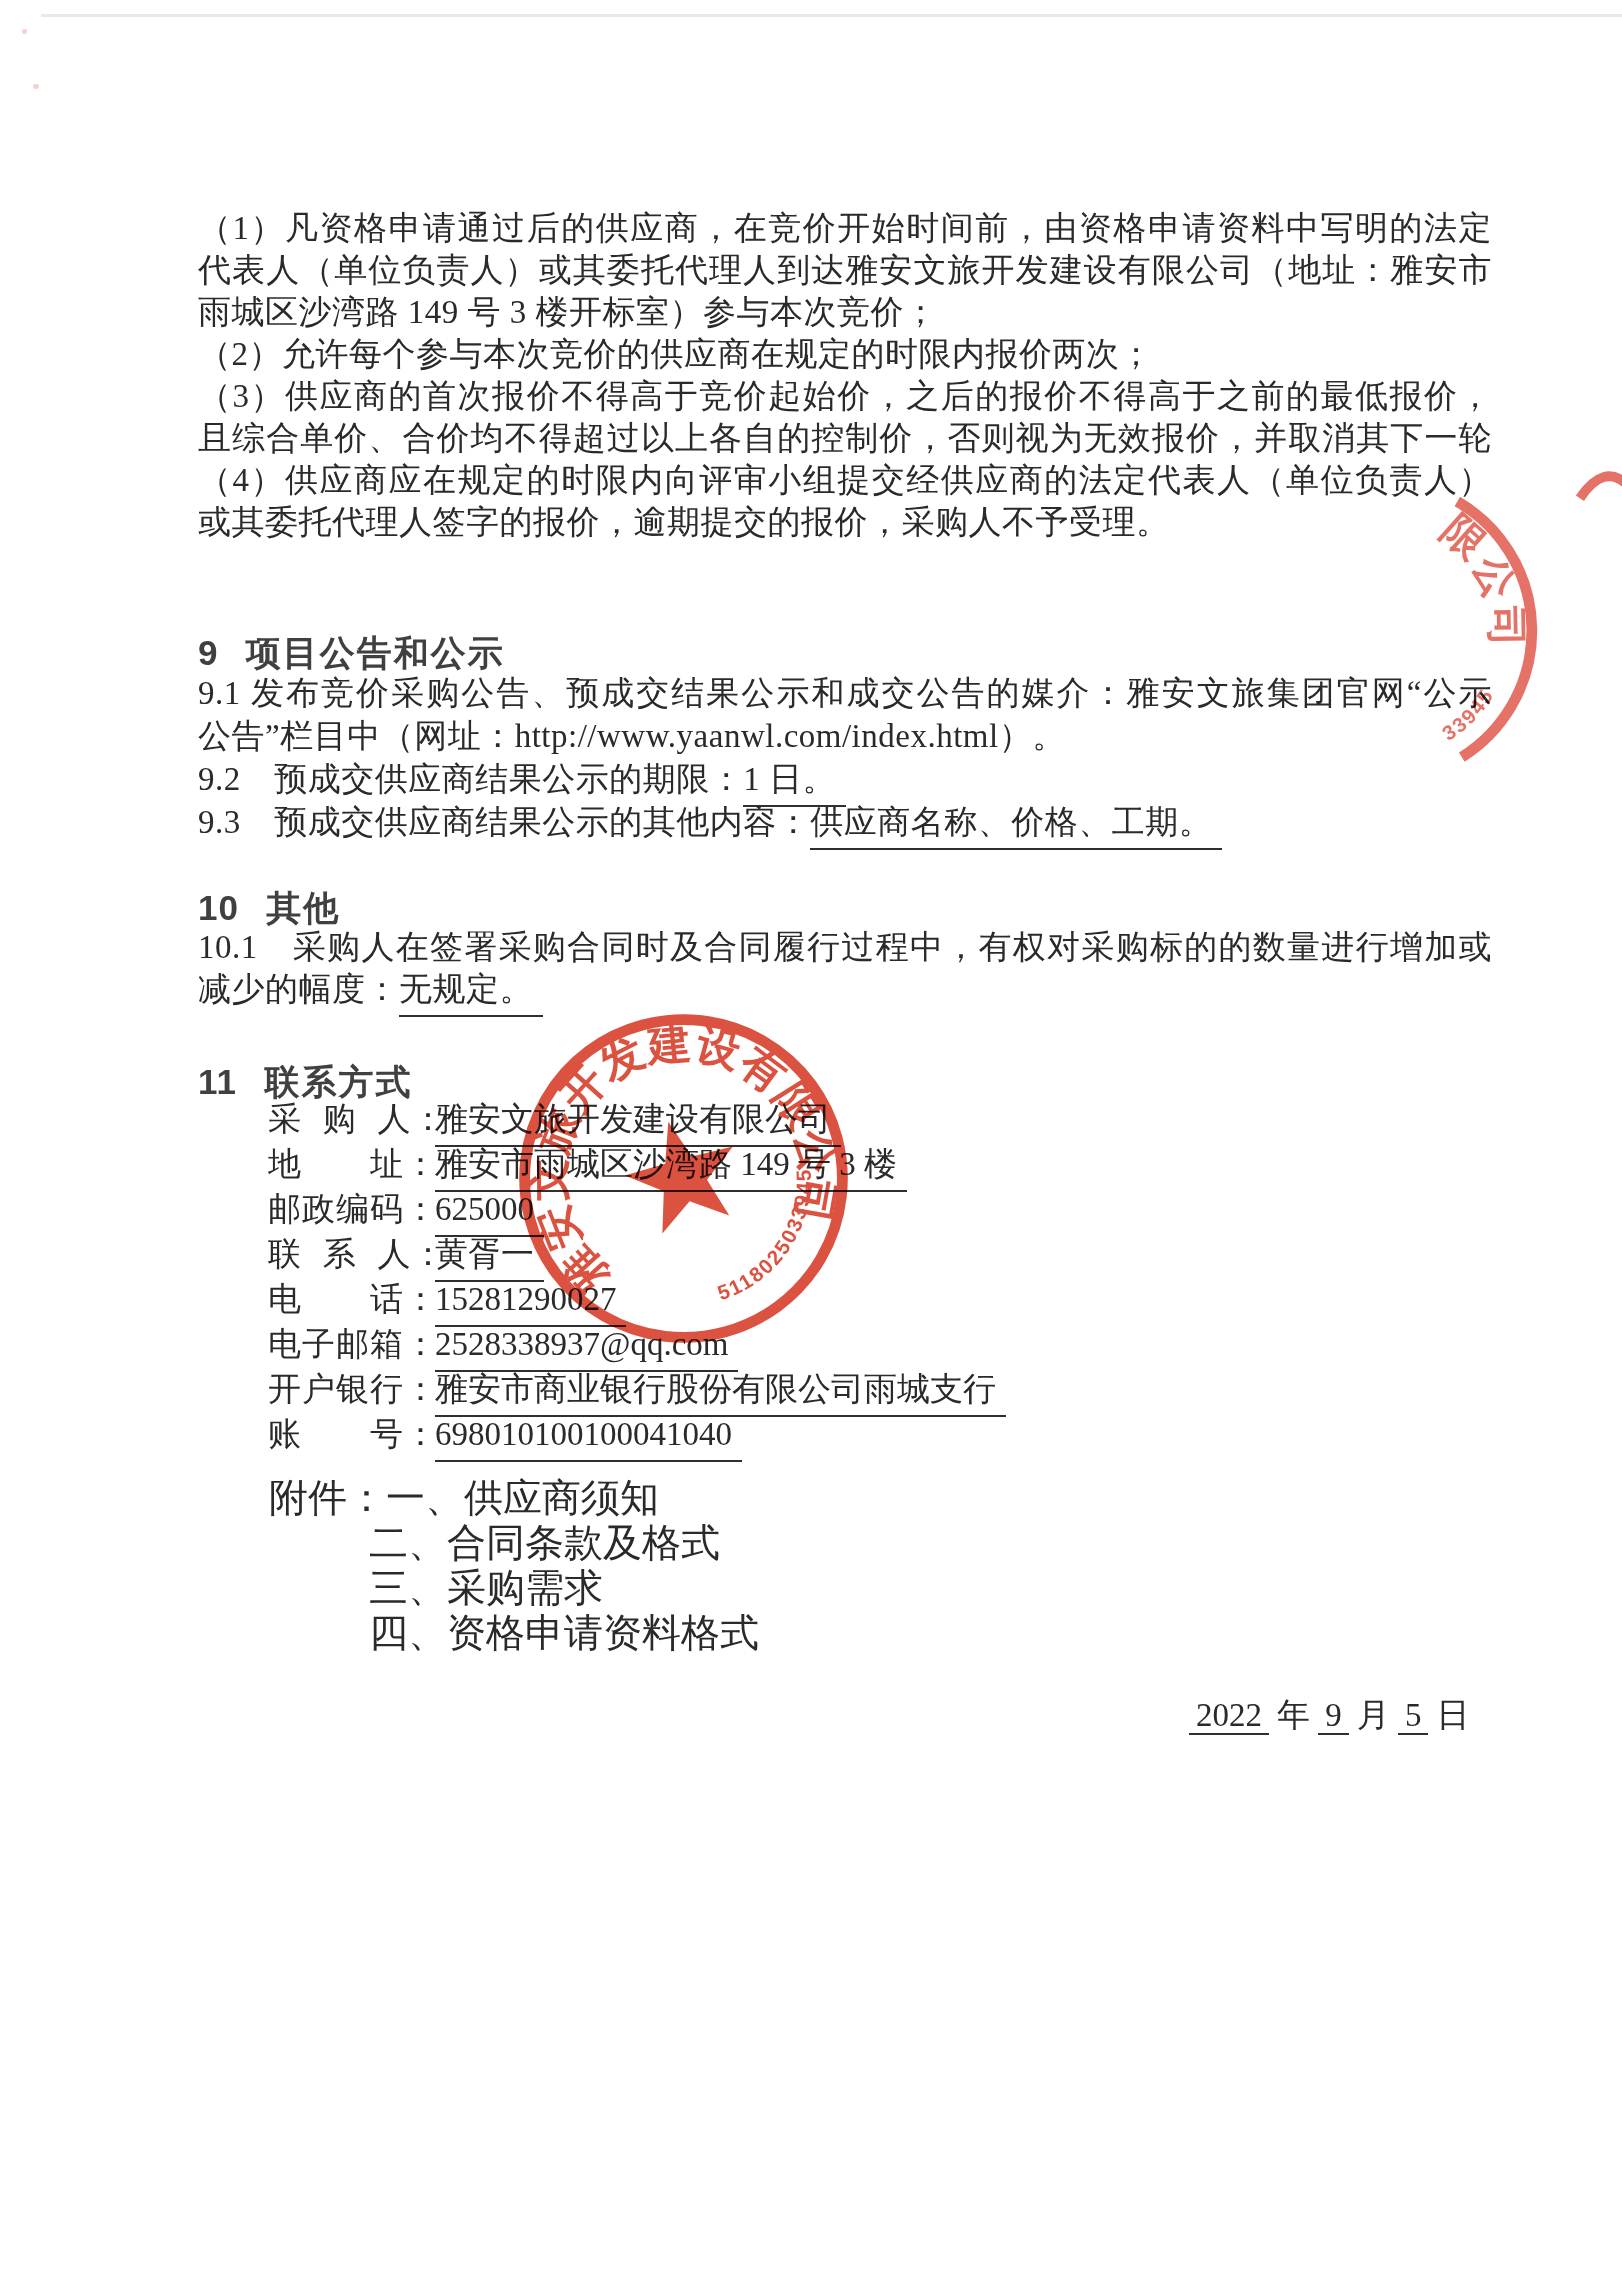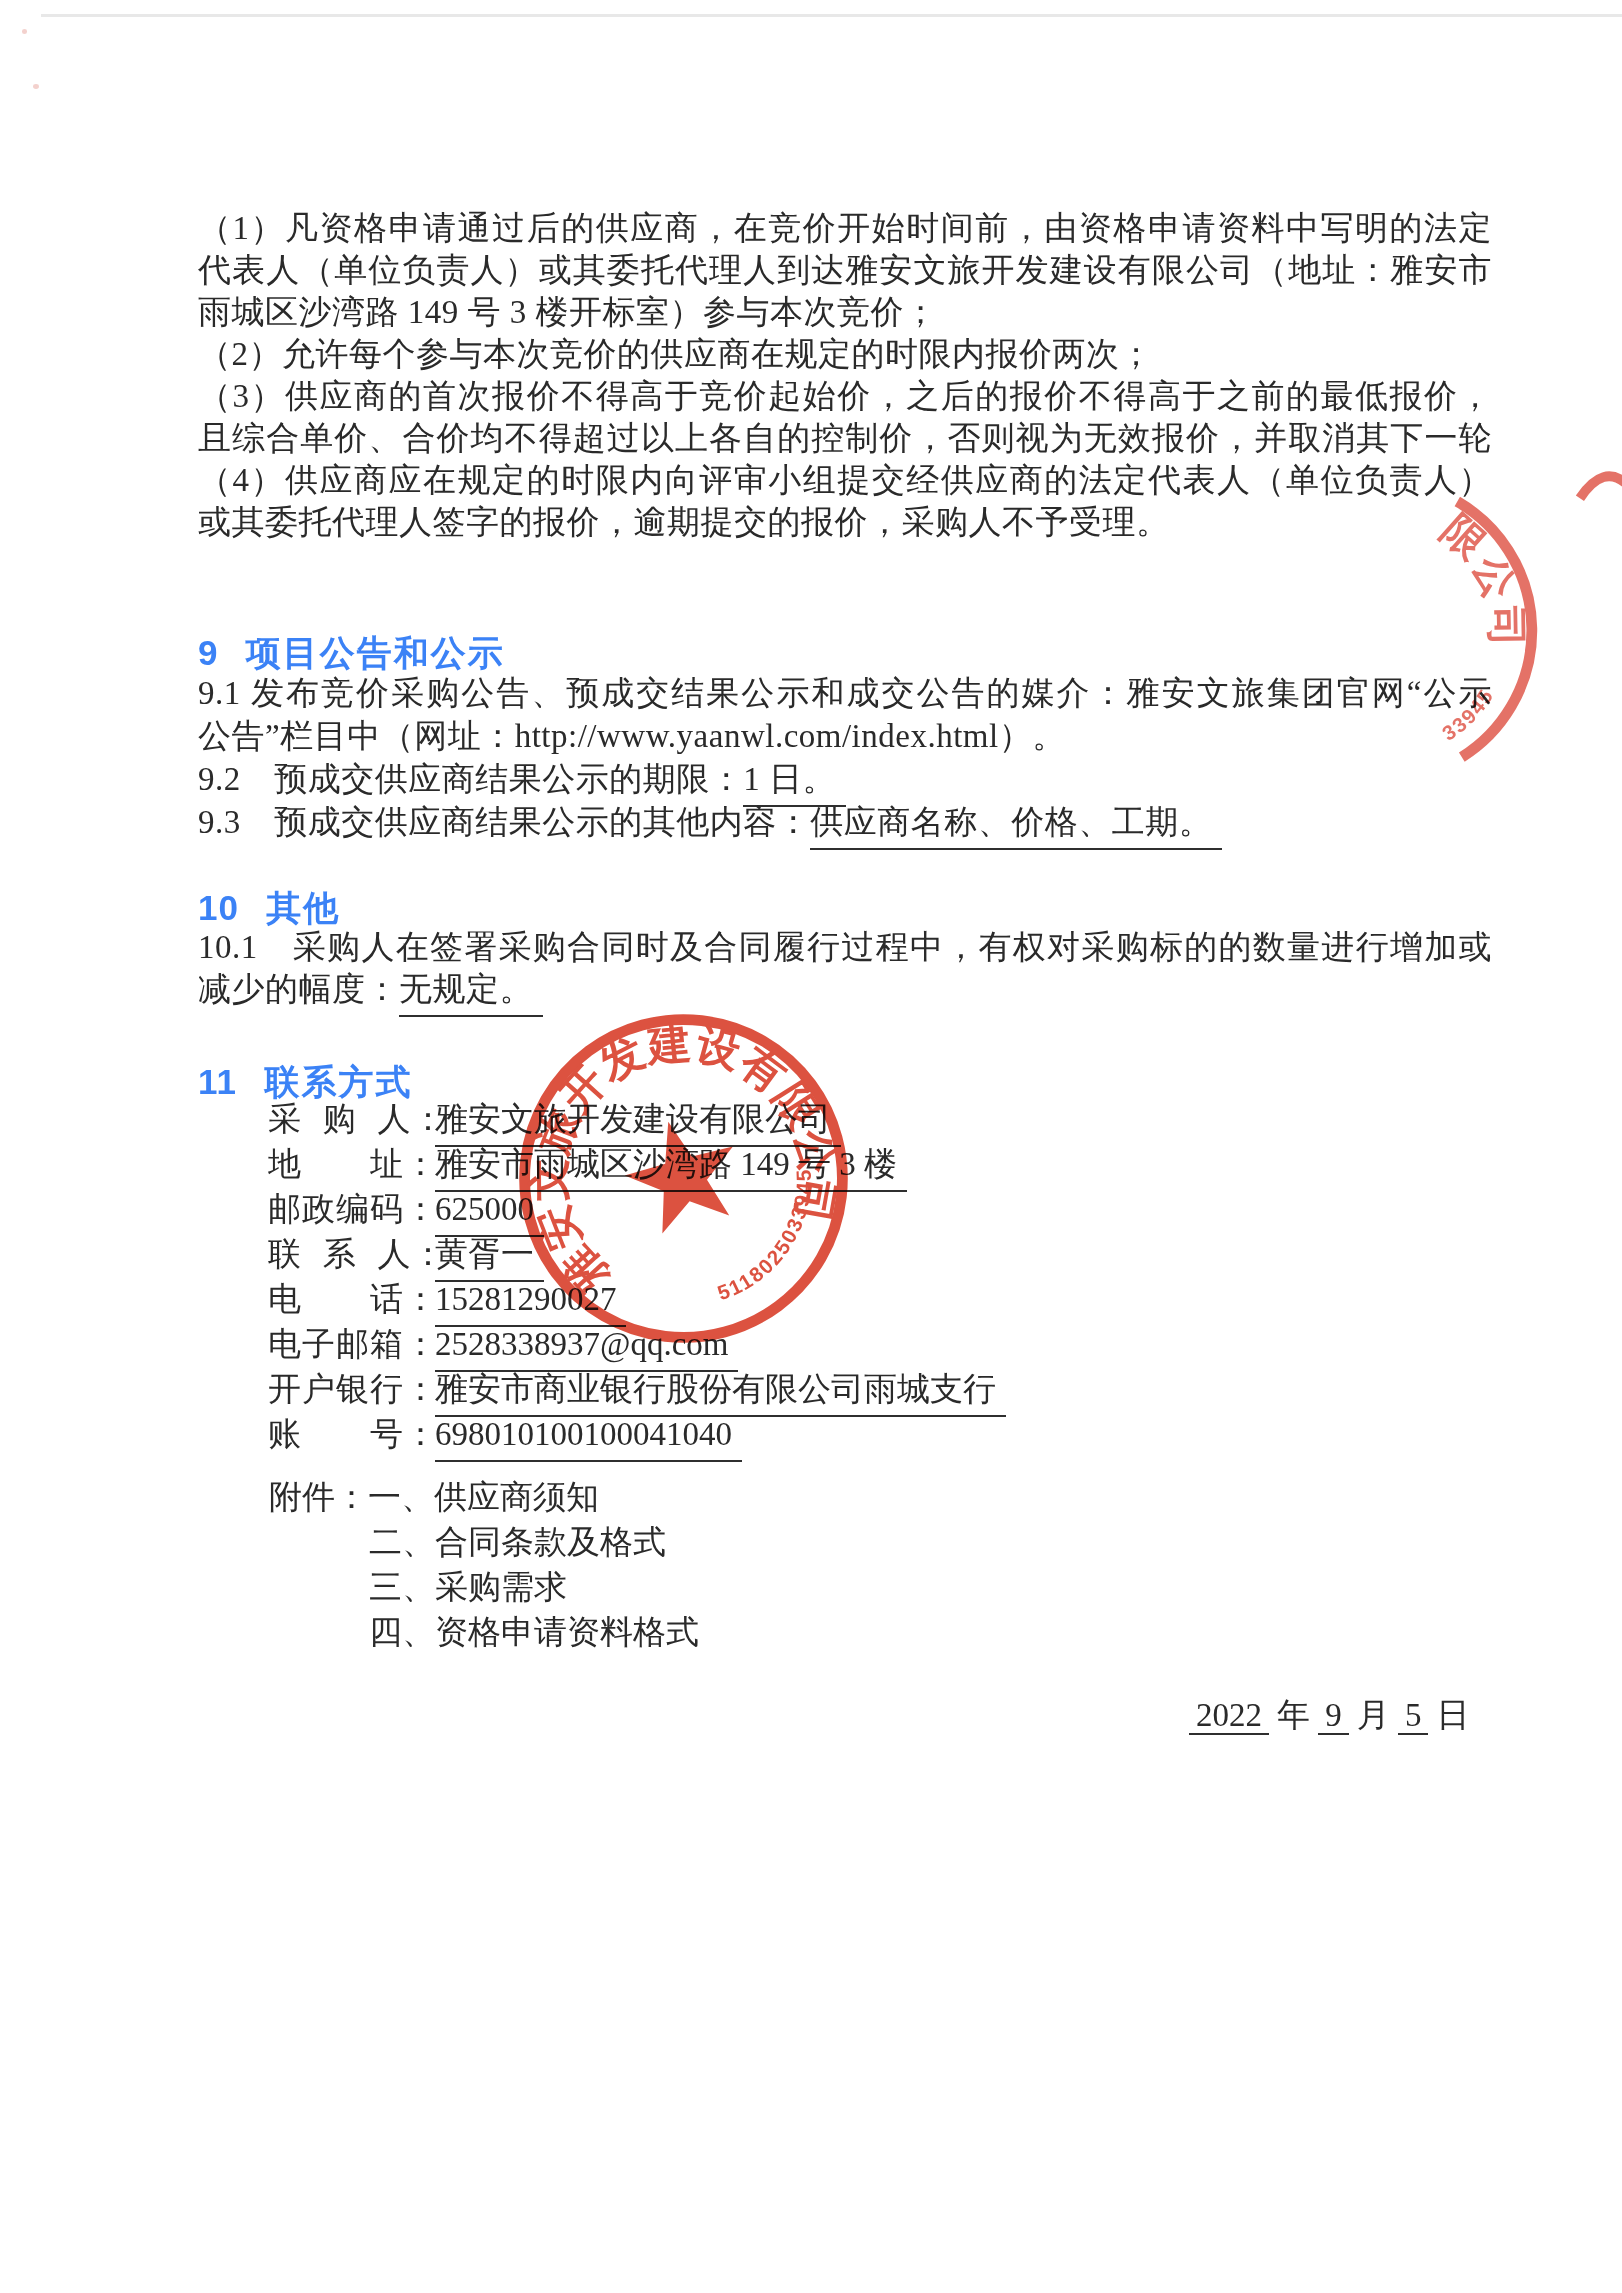--- a/index.html
+++ b/index.html
@@ -15,36 +15,36 @@
   .body-block{position:absolute;left:198px;width:1294px;font-size:33px;line-height:42px;letter-spacing:0.5px;}
   .body-block .ln{white-space:nowrap;}
   .body-block .ln.fill{white-space:normal;text-align:justify;text-align-last:justify;}
 
   .blk-a{top:207px;}
   .blk-9l{top:672px;line-height:43px;}
   .blk-10l{top:926px;}
 
   .heading{
     position:absolute;left:198px;font-family:"Liberation Sans","DejaVu Sans",sans-serif;
-    font-weight:bold;font-size:35px;color:#3b82f6;white-space:nowrap;
+    font-weight:bold;font-size:35px;color:#404040;white-space:nowrap;
   }
   .heading .h-num{letter-spacing:1px;}
   .heading .h-title{margin-left:27.4px;letter-spacing:2px;}
   .h9{top:630px;}
   .h10{top:885px;}
   .h11{top:1059px;}
 
   .u{border-bottom:2.9px solid #2f2f2f;padding-bottom:8px;padding-right:9.8px;}
   .u-tight{border-bottom:2.9px solid #2f2f2f;padding-bottom:1px;padding:0 6.9px;}
 
   .contacts{position:absolute;left:268px;top:1098px;font-size:33px;line-height:43px;}
   .c-row{white-space:nowrap;}
   .c-label{display:inline-block;width:167px;letter-spacing:1px;font-family:Liberation Mono, monospace;}
 
-  .attachments{position:absolute;left:269px;top:1475px;font-size:33px;line-height:45px;}
+  .attachments{position:absolute;left:269px;top:1475px;font-size:39px;line-height:45px;}
   .att-item-indent{margin-left:100px;}
 
   .date-line{position:absolute;left:1189px;top:1693px;font-size:33px;white-space:nowrap;}
 
   .page-num{
     position:absolute;left:0;top:2137px;width:100%;text-align:center;
     font-family:"Liberation Sans","DejaVu Sans",sans-serif;font-size:29px;color:#3a3a3a;
   }
 
   .stamp{position:absolute;mix-blend-mode:multiply;pointer-events:none;}

